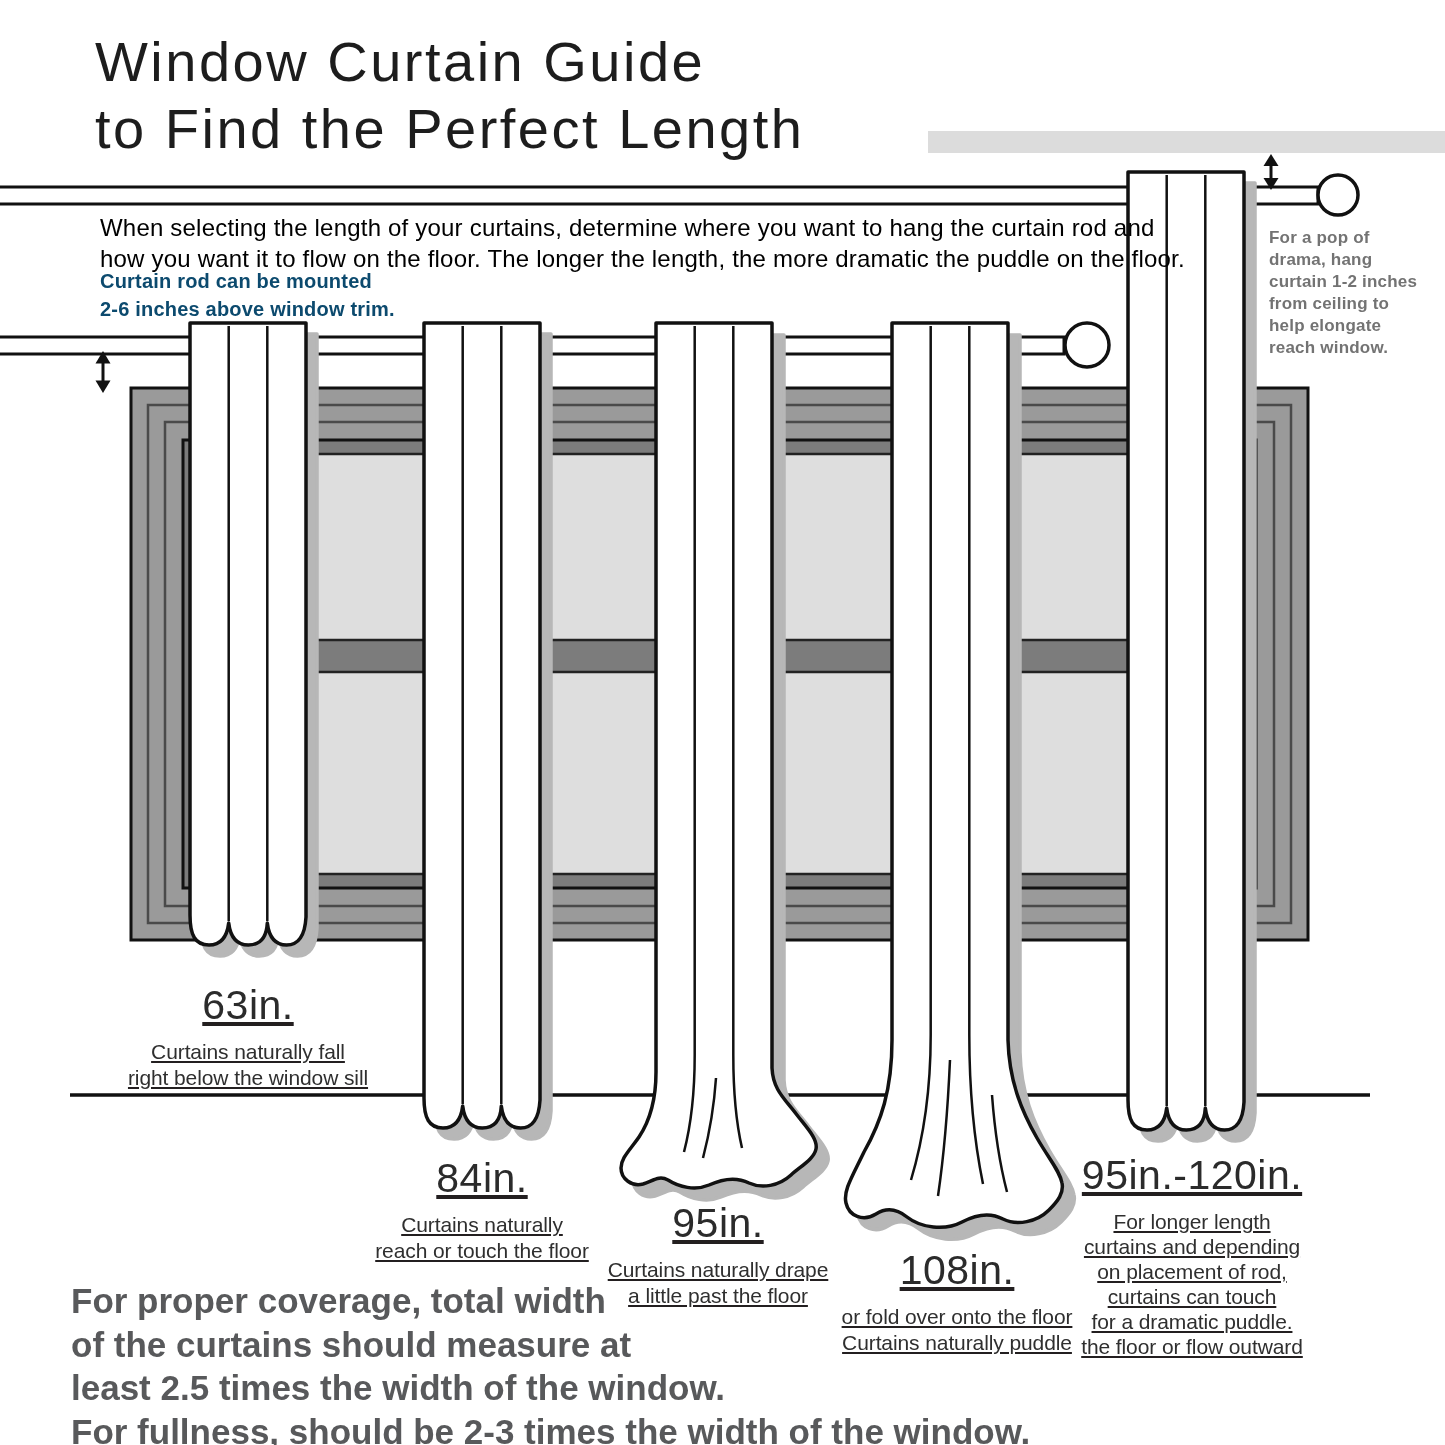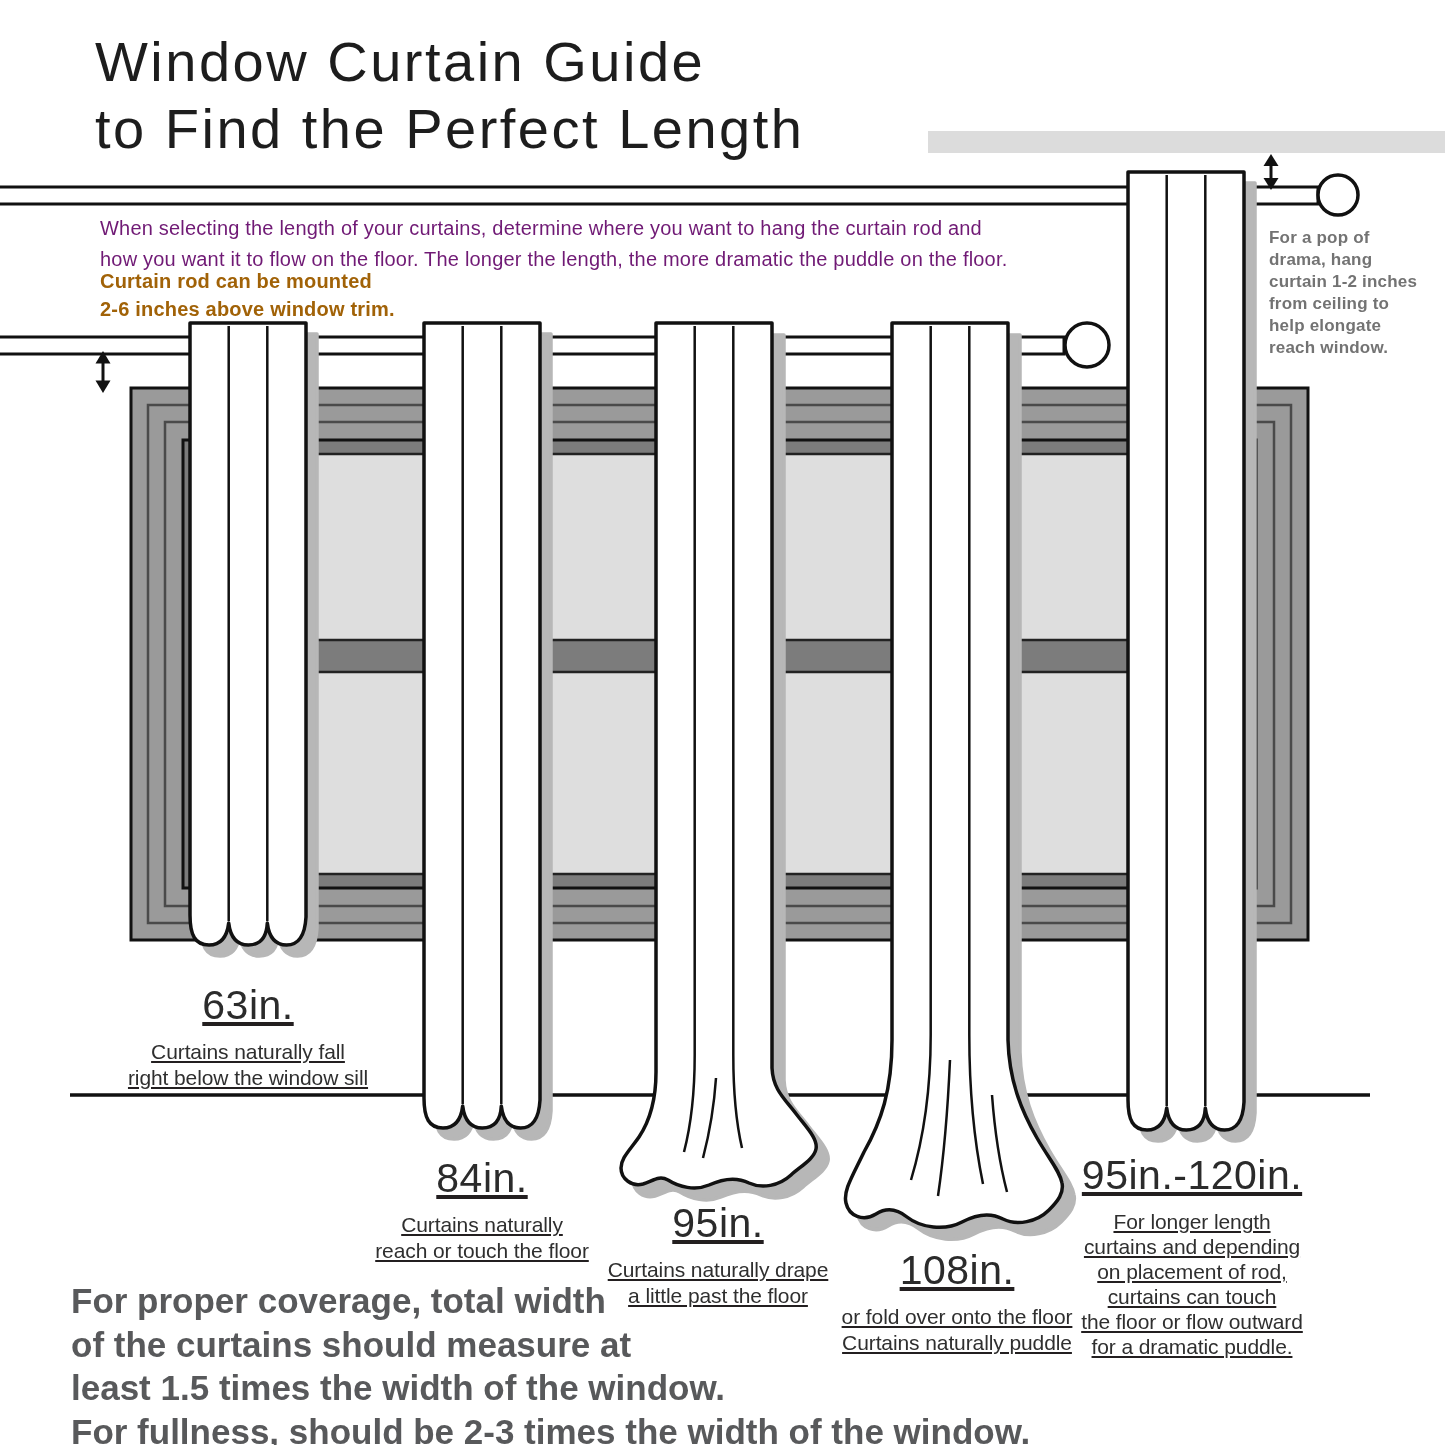--- a/index.html
+++ b/index.html
@@ -13,26 +13,26 @@
   .txt{position:absolute;white-space:nowrap;}
   .line{display:block;}
 
   .title{
     left:95px;top:28px;
     font-size:56px;line-height:67px;letter-spacing:2.5px;
     font-weight:400;color:#1d1d1d;
   }
   .intro{
     left:100px;top:213px;
-    font-size:20px;line-height:30.5px;letter-spacing:0.2px;color:#701a75;
+    font-size:24px;line-height:30.5px;letter-spacing:0.2px;color:#000000;
   }
   .rod-note{
     left:100px;top:267px;
     font-size:20px;line-height:28px;letter-spacing:0.2px;
-    font-weight:bold;color:#a16207;
+    font-weight:bold;color:#0c4a6e;
   }
   .ceiling-note{
     left:1269px;top:227px;
     font-size:17px;line-height:22px;letter-spacing:0.2px;
     font-weight:bold;color:#737373;
   }
   .len{
     text-align:center;width:340px;text-decoration:underline;
   }
   .len .num{
@@ -177,23 +177,23 @@
   </span>
 </div>
 
 <div class="txt len len5">
   <span class="num">95in.-120in.</span>
   <span class="desc">
     <span class="line">For longer length</span>
     <span class="line">curtains and depending</span>
     <span class="line">on placement of rod,</span>
     <span class="line">curtains can touch</span>
+    <span class="line">for a dramatic puddle.</span>
     <span class="line">the floor or flow outward</span>
-    <span class="line">for a dramatic puddle.</span>
   </span>
 </div>
 
 <div class="txt footer">
   <span class="line">For proper coverage, total width</span>
   <span class="line">of the curtains should measure at</span>
-  <span class="line">least 1.5 times the width of the window.</span>
+  <span class="line">least 2.5 times the width of the window.</span>
   <span class="line">For fullness, should be 2-3 times the width of the window.</span>
 </div>
 
 </body></html>

